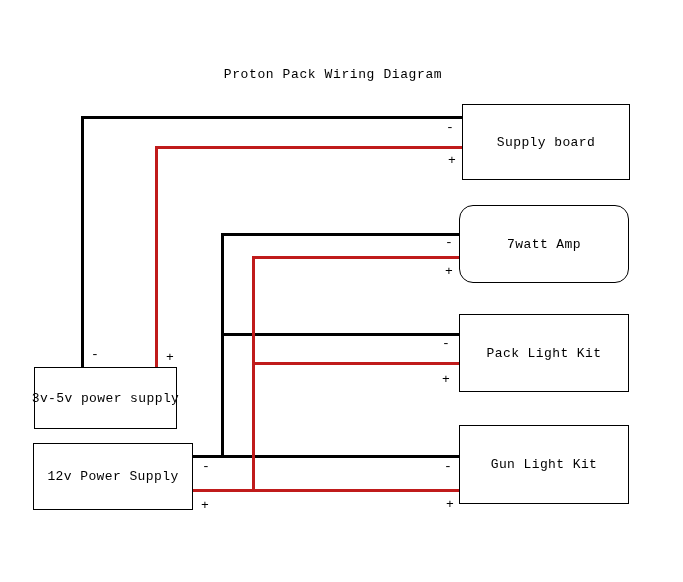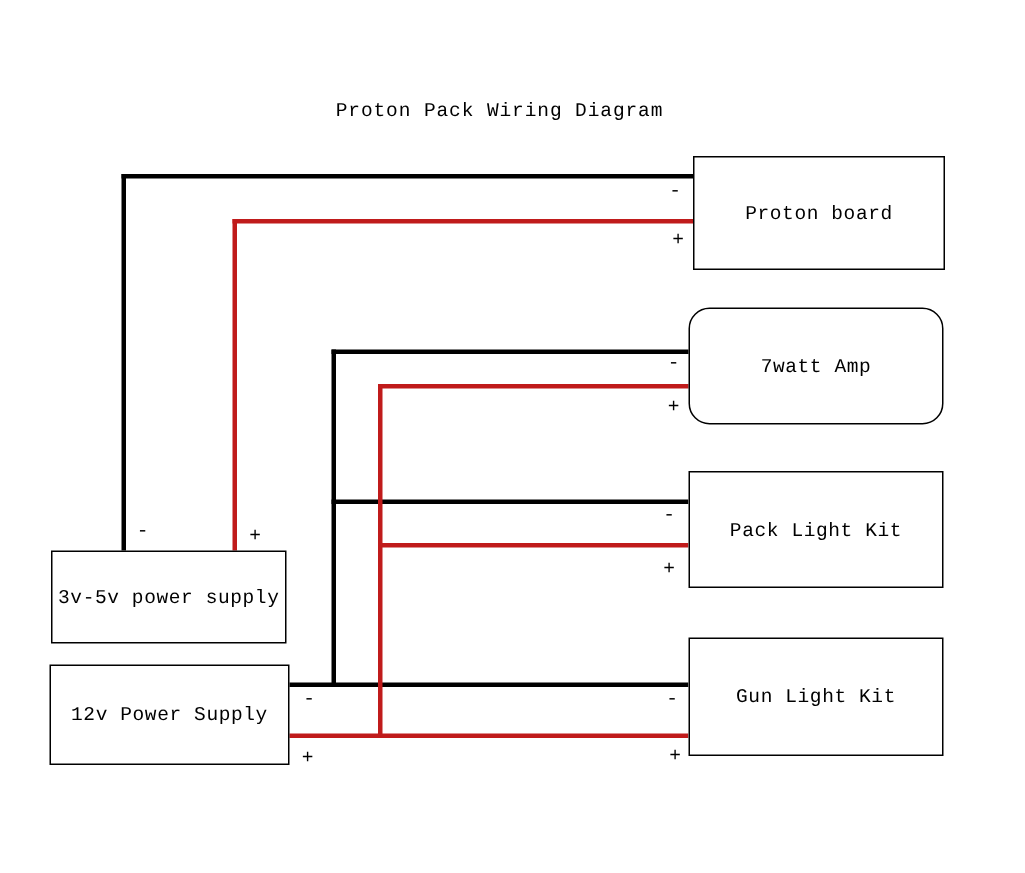--- a/index.html
+++ b/index.html
@@ -68,36 +68,36 @@
   <div class="wire" style="left: 192px; top: 455px; width: 267px; height: 3px; background: rgb(0, 0, 0);"></div>
 
   <div class="wire" style="left: 155px; top: 146px; width: 3px; height: 222px; background: rgb(192, 27, 27);"></div>
   <div class="wire" style="left: 155px; top: 146px; width: 307px; height: 3px; background: rgb(192, 27, 27);"></div>
   <div class="wire" style="left: 252px; top: 256px; width: 3px; height: 236px; background: rgb(192, 27, 27);"></div>
   <div class="wire" style="left: 252px; top: 256px; width: 207px; height: 3px; background: rgb(192, 27, 27);"></div>
   <div class="wire" style="left: 252px; top: 362px; width: 207px; height: 3px; background: rgb(192, 27, 27);"></div>
   <div class="wire" style="left: 192px; top: 489px; width: 267px; height: 3px; background: rgb(192, 27, 27);"></div>
 
   <div class="box" style="left: 462px; top: 104px; width: 168px; height: 76px; border-color: rgb(0, 0, 0);">
-    <span class="box-label">Proton board</span>
+    <span class="box-label">Supply board</span>
   </div>
 
   <div class="box" style="left: 459px; top: 205px; width: 170px; height: 78px; border-color: rgb(0, 0, 0); border-radius: 14px;">
     <span class="box-label">7watt Amp</span>
   </div>
 
   <div class="box" style="left: 459px; top: 425px; width: 170px; height: 79px; border-color: rgb(0, 0, 0);">
     <span class="box-label">Gun Light Kit</span>
   </div>
 
   <div class="box" style="left: 459px; top: 314px; width: 170px; height: 78px; border-color: rgb(0, 0, 0);">
     <span class="box-label">Pack Light Kit</span>
   </div>
 
-  <div class="box" style="left: 34px; top: 367px; width: 157px; height: 62px; border-color: rgb(0, 0, 0);">
+  <div class="box" style="left: 34px; top: 367px; width: 143px; height: 62px; border-color: rgb(0, 0, 0);">
     <span class="box-label">3v-5v power supply</span>
   </div>
 
   <div class="box" style="left: 33px; top: 443px; width: 160px; height: 67px; border-color: rgb(0, 0, 0);">
     <span class="box-label">12v Power Supply</span>
   </div>
 
   <span class="term" style="left:450px; top:127px;">-</span>
   <span class="term" style="left:452px; top:160px;">+</span>
 

